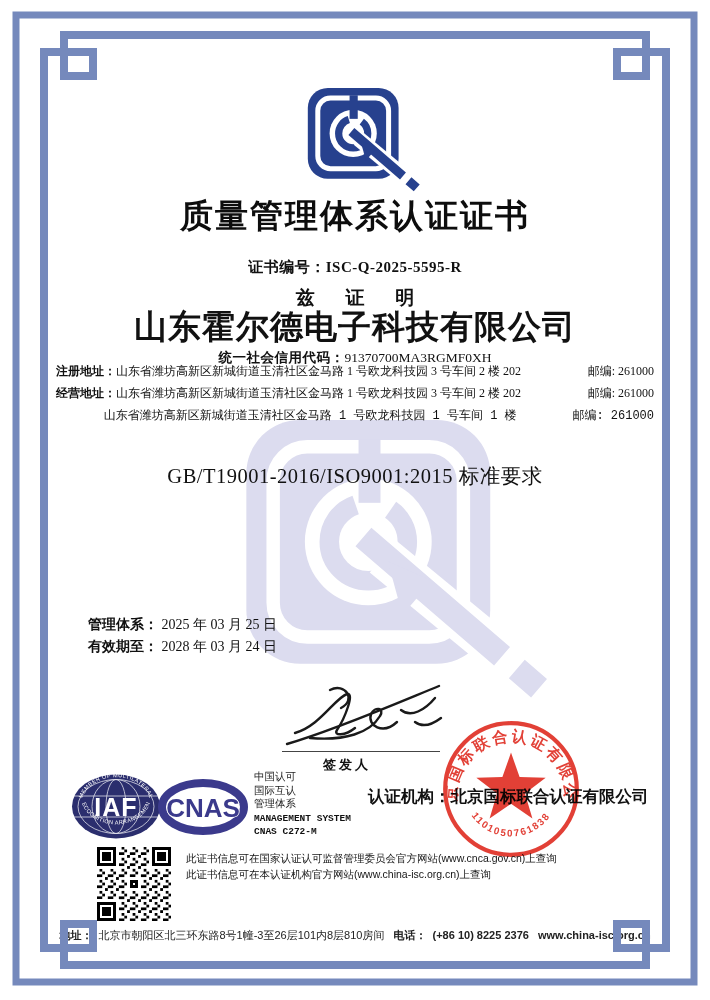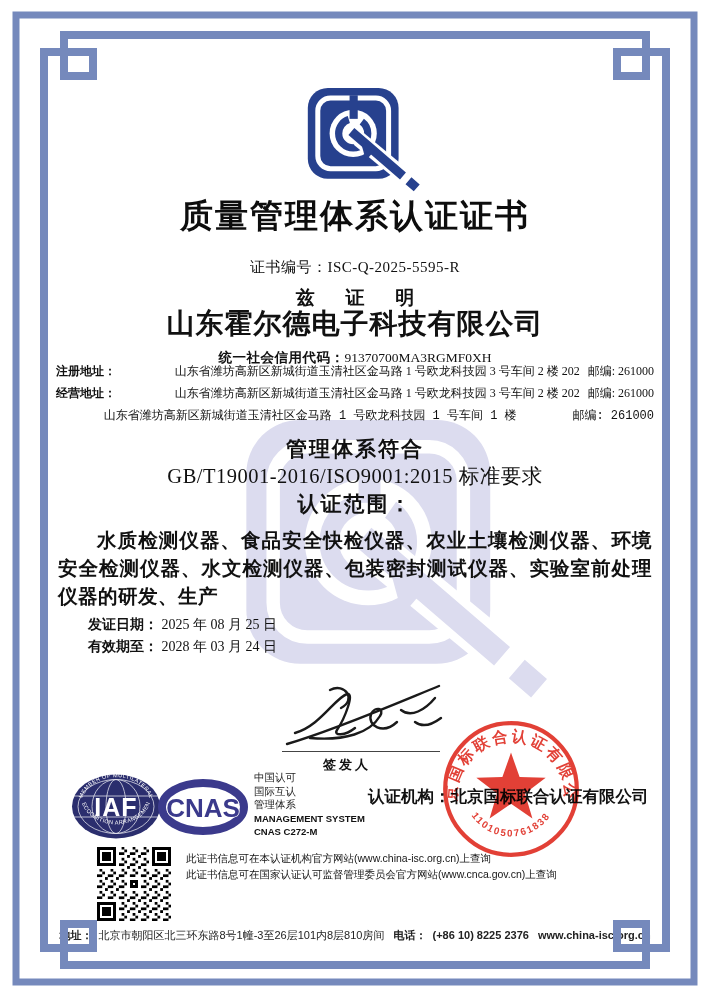--- a/index.html
+++ b/index.html
@@ -3,47 +3,47 @@
 <meta charset="utf-8">
 <style>
   html,body{margin:0;padding:0;background:#ffffff;}
   .page{position:relative;width:710px;height:1000px;background:#ffffff;overflow:hidden;
         font-family:"Liberation Serif","DejaVu Serif",serif;color:#111;}
   .abs{position:absolute;}
   .ctr{left:0;right:0;text-align:center;}
   .z0{z-index:0}.z1{z-index:1}.z2{z-index:2}.z3{z-index:3}
 
   .title{top:194px;font-size:33px;font-weight:bold;letter-spacing:2px;color:#0d0d0d;}
-  .certno{top:258px;font-size:15px;letter-spacing:.5px;}
+  .certno{top:258px;font-size:15px;letter-spacing:.5px;font-weight:bold;}
   .hereby{top:285px;font-size:19px;font-weight:bold;letter-spacing:13px;text-indent:13px;}
-  .company{top:305px;font-size:28px;font-weight:bold;letter-spacing:1px;}
+  .company{top:305px;font-size:33px;font-weight:bold;letter-spacing:1px;}
   .credit{top:349px;font-size:13.5px;}
   .credit b{letter-spacing:.5px;}
 
   .addr{left:56px;width:598px;font-size:12px;display:flex;white-space:nowrap;}
   .addr .lbl{font-weight:bold;}
-  .addr .txt{flex:1;text-align:right;}
+  .addr .txt{flex:1;}
   .addr .zip{margin-left:8px;}
   .addr.row3 .txt{text-align:center;}
 
   .std1{top:435px;font-size:21px;font-weight:bold;letter-spacing:2px;}
   .std2{top:462px;font-size:20.5px;letter-spacing:.5px;}
   .std3{top:490px;font-size:21px;font-weight:bold;letter-spacing:2px;}
 
   .scope{left:58px;top:527px;width:594px;font-size:19.5px;font-weight:bold;line-height:28px;
          text-indent:2em;text-align:justify;letter-spacing:.5px;}
 
   .daterow{left:88px;font-size:14px;}
   .daterow .lbl{font-weight:bold;}
 
   .sigline{left:282px;top:751px;width:158px;height:1px;background:#444;}
   .signer{left:312px;top:756px;width:70px;text-align:center;font-size:13px;font-weight:bold;
           font-family:"Liberation Sans","DejaVu Sans",sans-serif;letter-spacing:3px;}
 
-  .accr{left:254px;top:771px;font-family:Liberation Sans, sans-serif;line-height:13.5px;}
+  .accr{left:254px;top:771px;font-family:Liberation Mono, monospace;line-height:13.5px;}
   .accr .cn{font-size:10.5px;color:#222;}
   .accr .en{font-size:9.5px;font-weight:bold;color:#111;}
 
   .body-line{left:368px;top:786px;font-size:16.5px;font-weight:bold;white-space:nowrap;
              font-family:"Liberation Sans","DejaVu Sans",sans-serif;}
 
   .notes{left:186px;top:851px;width:430px;font-size:10.5px;line-height:15.5px;color:#151515;
          font-family:"Liberation Sans","DejaVu Sans",sans-serif;white-space:nowrap;}
 
   .footer{top:928px;left:0;right:0;text-align:center;font-size:11px;white-space:nowrap;
@@ -112,29 +112,26 @@
     <span class="lbl">经营地址：</span>
     <span class="txt">山东省潍坊高新区新城街道玉清社区金马路 1 号欧龙科技园 3 号车间 2 楼 202</span>
     <span class="zip">邮编: 261000</span>
   </div>
   <div class="abs z1 addr row3" style="top:407px;font-family:Liberation Mono, monospace;">
     <span class="lbl"></span>
     <span class="txt">山东省潍坊高新区新城街道玉清社区金马路 1 号欧龙科技园 1 号车间 1 楼</span>
     <span class="zip">邮编: 261000</span>
   </div>
 
-  <div class="abs ctr z1 std1">管理体系符合</div>
   <div class="abs ctr z1 std2">GB/T19001-2016/ISO9001:2015 标准要求</div>
-  <div class="abs ctr z1 std3">认证范围：</div>
-
-  <div class="abs z1 scope">水质检测仪器、食品安全快检仪器、农业土壤检测仪器、环境安全检测仪器、水文检测仪器、包装密封测试仪器、实验室前处理仪器的研发、生产</div>
+
 
   <div class="abs z1 daterow" style="top:616px;">
-    <span class="lbl">发证日期：</span>
-    <span>2025 年 08 月 25 日</span>
+    <span class="lbl">管理体系：</span>
+    <span>2025 年 03 月 25 日</span>
   </div>
   <div class="abs z1 daterow" style="top:638px;">
     <span class="lbl">有效期至：</span>
     <span>2028 年 03 月 24 日</span>
   </div>
 
   <svg class="abs z1" style="left:275px;top:678px;" width="180" height="72" viewBox="0 0 180 72">
     <g stroke="#1a1a1a" stroke-width="2.4" fill="none" stroke-linecap="round">
       <path d="M20,55 C45,48 60,20 72,16 C80,14 70,40 62,52 C58,58 70,58 80,50"></path>
       <path d="M55,12 C70,4 82,22 66,30"></path>
@@ -228,22 +225,22 @@
       <rect x="1" y="21" width="7" height="7" fill="#000"></rect>
         <rect x="2" y="22" width="5" height="5" fill="#fff"></rect>
         <rect x="3" y="23" width="3" height="3" fill="#000"></rect>
       <rect x="12" y="12" width="5" height="5" fill="#fff"></rect>
         <rect x="13" y="13" width="3" height="3" fill="#000"></rect>
         <rect x="14" y="14" width="1" height="1" fill="#fff"></rect>
     </g>
   </svg>
 
   <div class="abs z1 notes">
+    <div>此证书信息可在国家认证认可监督管理委员会官方网站(www.cnca.gov.cn)上查询</div>
     <div>此证书信息可在本认证机构官方网站(www.china-isc.org.cn)上查询</div>
-    <div>此证书信息可在国家认证认可监督管理委员会官方网站(www.cnca.gov.cn)上查询</div>
   </div>
 
   <div class="abs z1 footer">
     <span class="b">地址：</span><span>北京市朝阳区北三环东路8号1幢-3至26层101内8层810房间</span>
     <span class="b">电话：</span><span class="b">(+86 10) 8225 2376</span>
     <span class="b">www.china-isc.org.cn</span>
   </div>
 
 </div>
 

